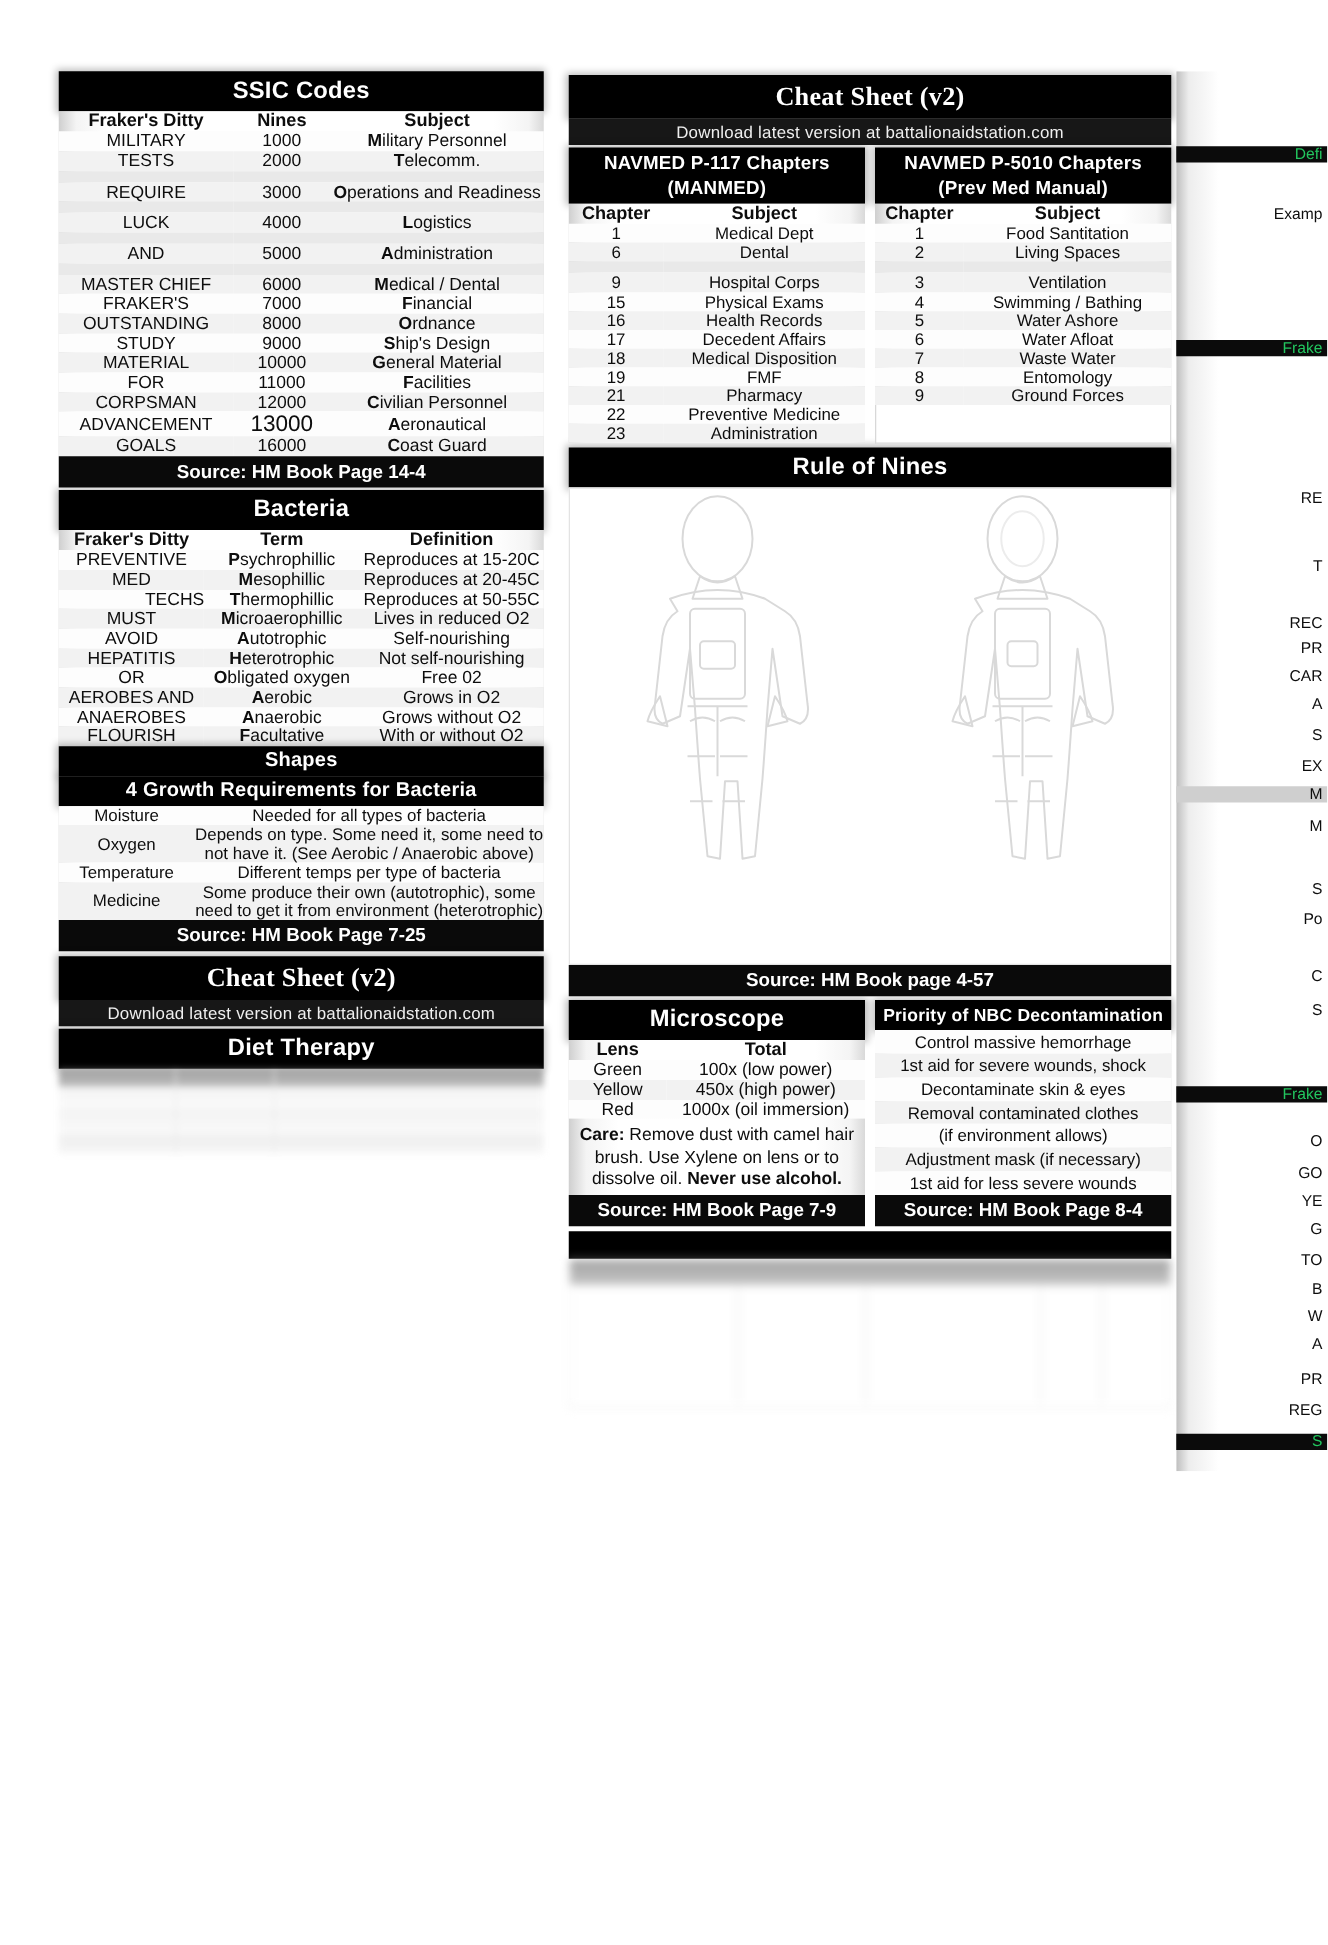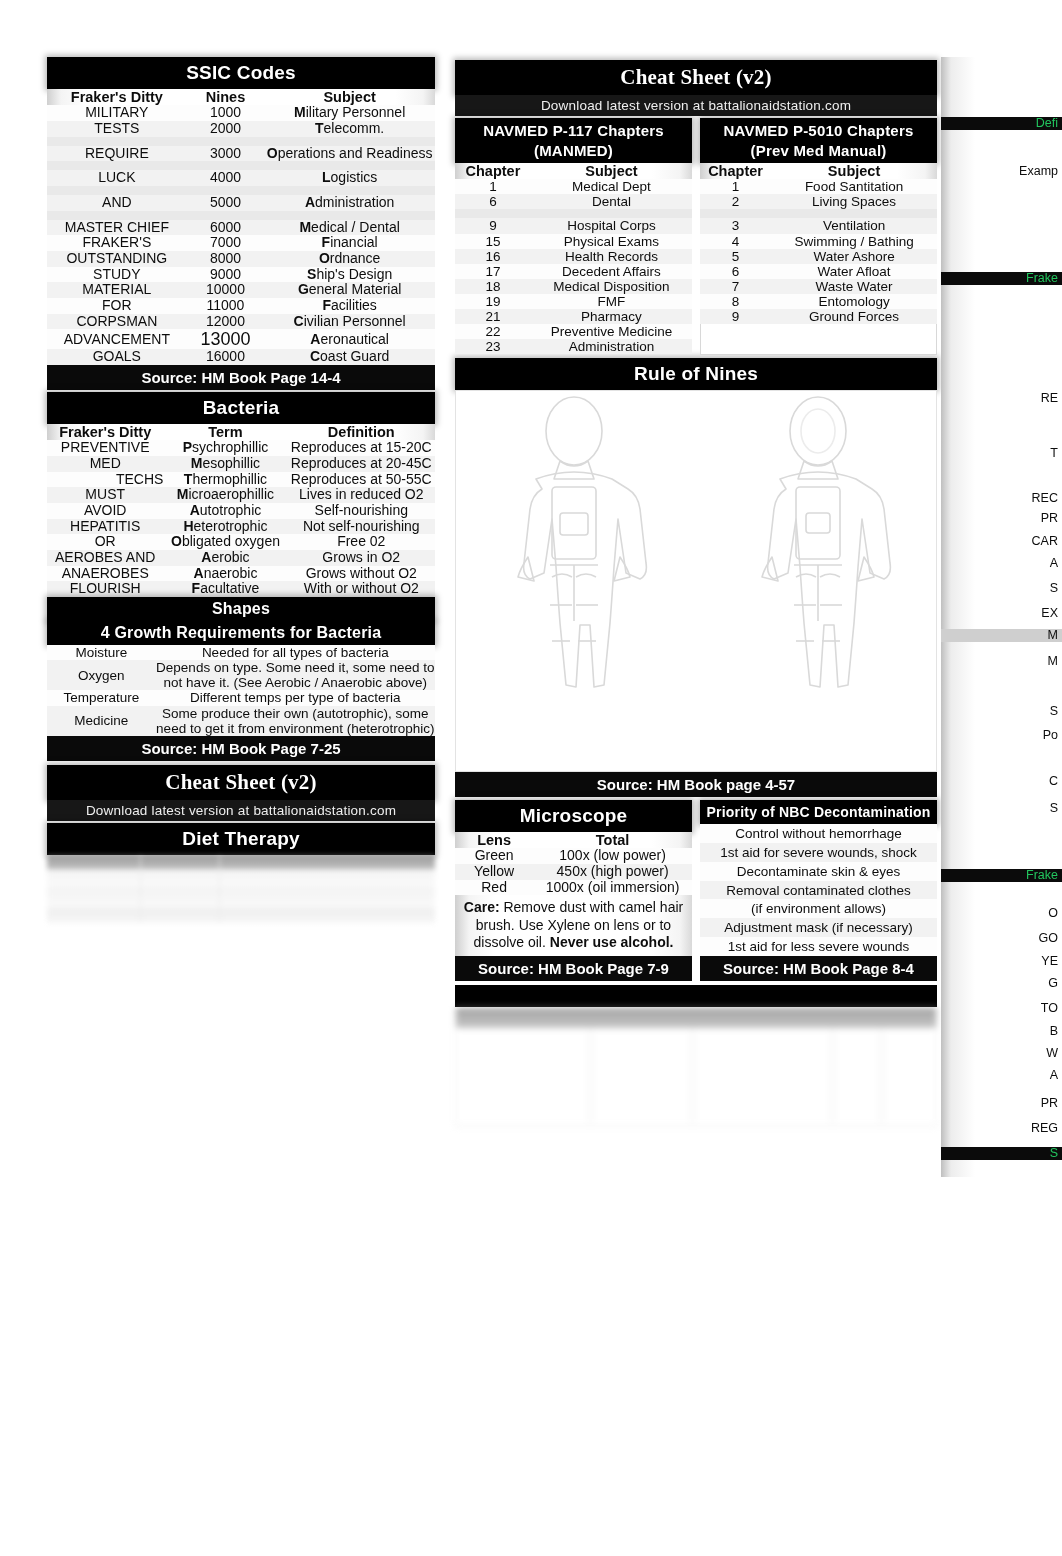--- a/index.html
+++ b/index.html
@@ -534,21 +534,21 @@
           <span class="bold">Care:</span><span> Remove dust with camel hair brush. Use Xylene on lens or to dissolve oil. </span><span class="bold">Never use alcohol.</span>
         </div>
         <div class="srcband srcline">Source: HM Book Page 7-9</div>
       </div>
 
       <div style="flex:1 1 0;display:flex;flex-direction:column;">
         <div class="band shadowband" style="font-size:14px;padding:4px 0;">Priority of NBC Decontamination</div>
         <table class="t vgrad" style="flex:1;">
           <tbody id="nbc-body">
               <tr class="rowwhite">
-                <td class="cellpad" style="font-size: 13.5px; height: auto;">Control without hemorrhage</td>
+                <td class="cellpad" style="font-size: 13.5px; height: auto;">Control massive hemorrhage</td>
               </tr>
               <tr class="rowlight">
                 <td class="cellpad" style="font-size: 13.5px; height: auto;">1st aid for severe wounds, shock</td>
               </tr>
               <tr class="rowwhite">
                 <td class="cellpad" style="font-size: 13.5px; height: auto;">Decontaminate skin &amp; eyes</td>
               </tr>
               <tr class="rowlight">
                 <td class="cellpad" style="font-size: 13.5px; height: auto;">Removal contaminated clothes</td>
               </tr>

